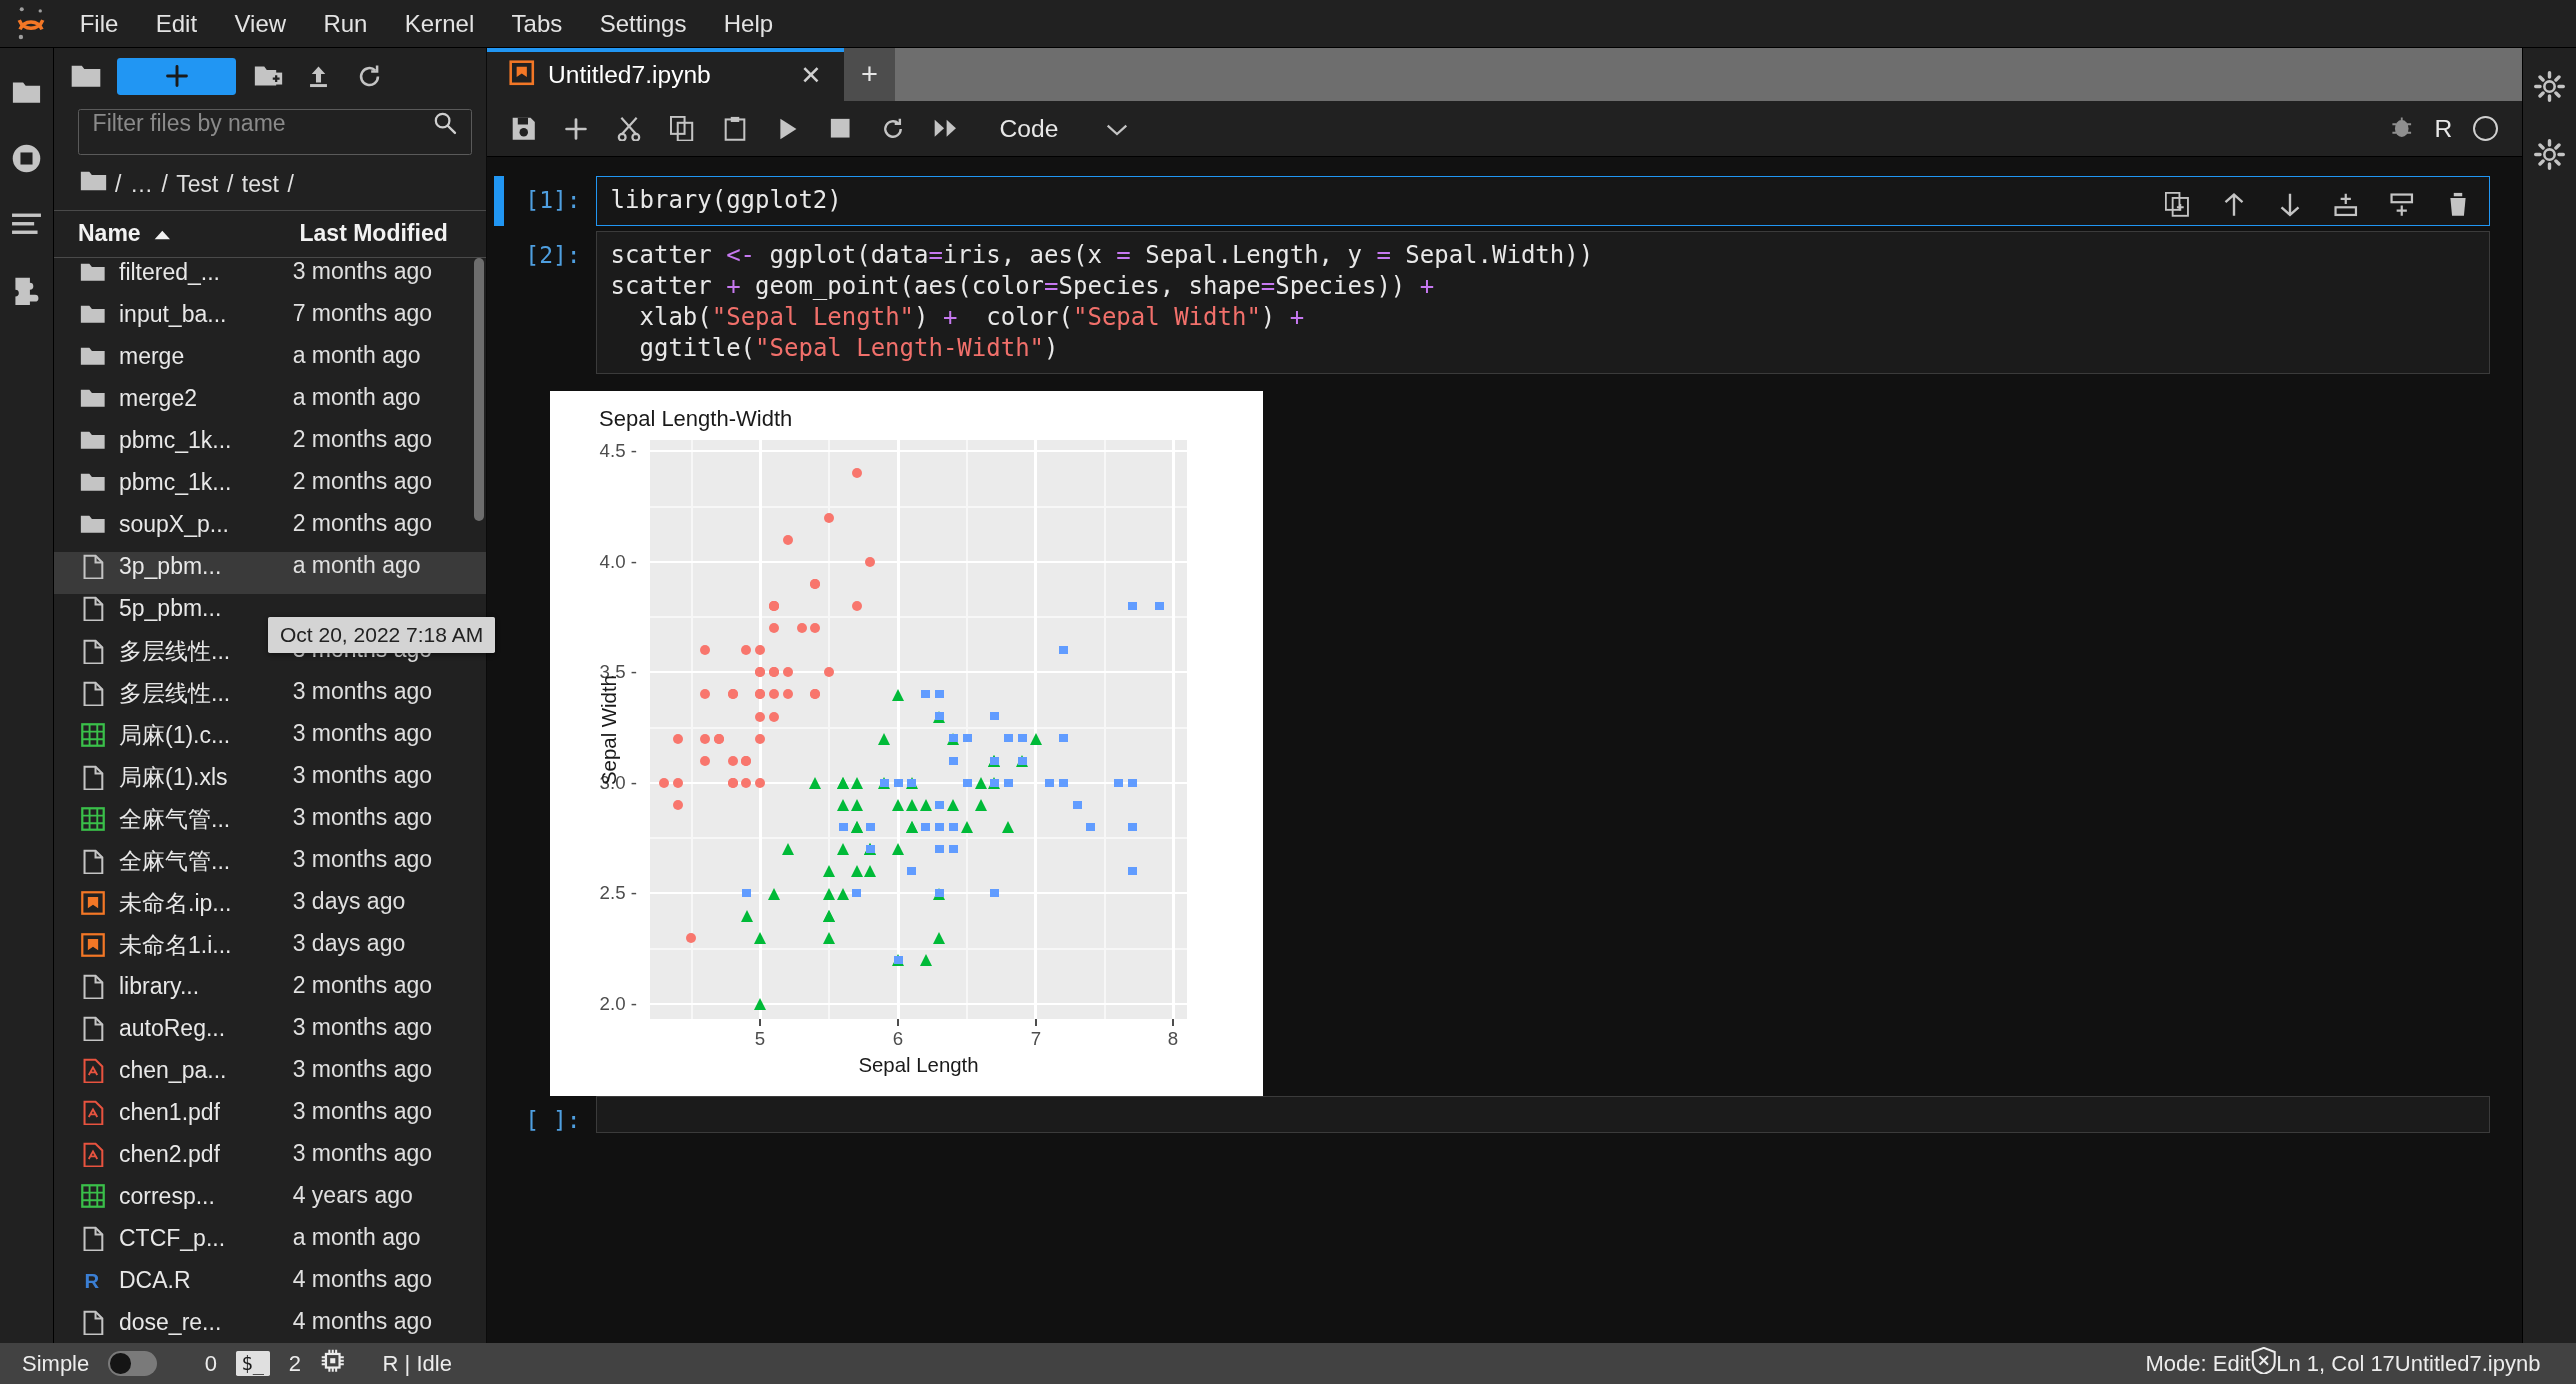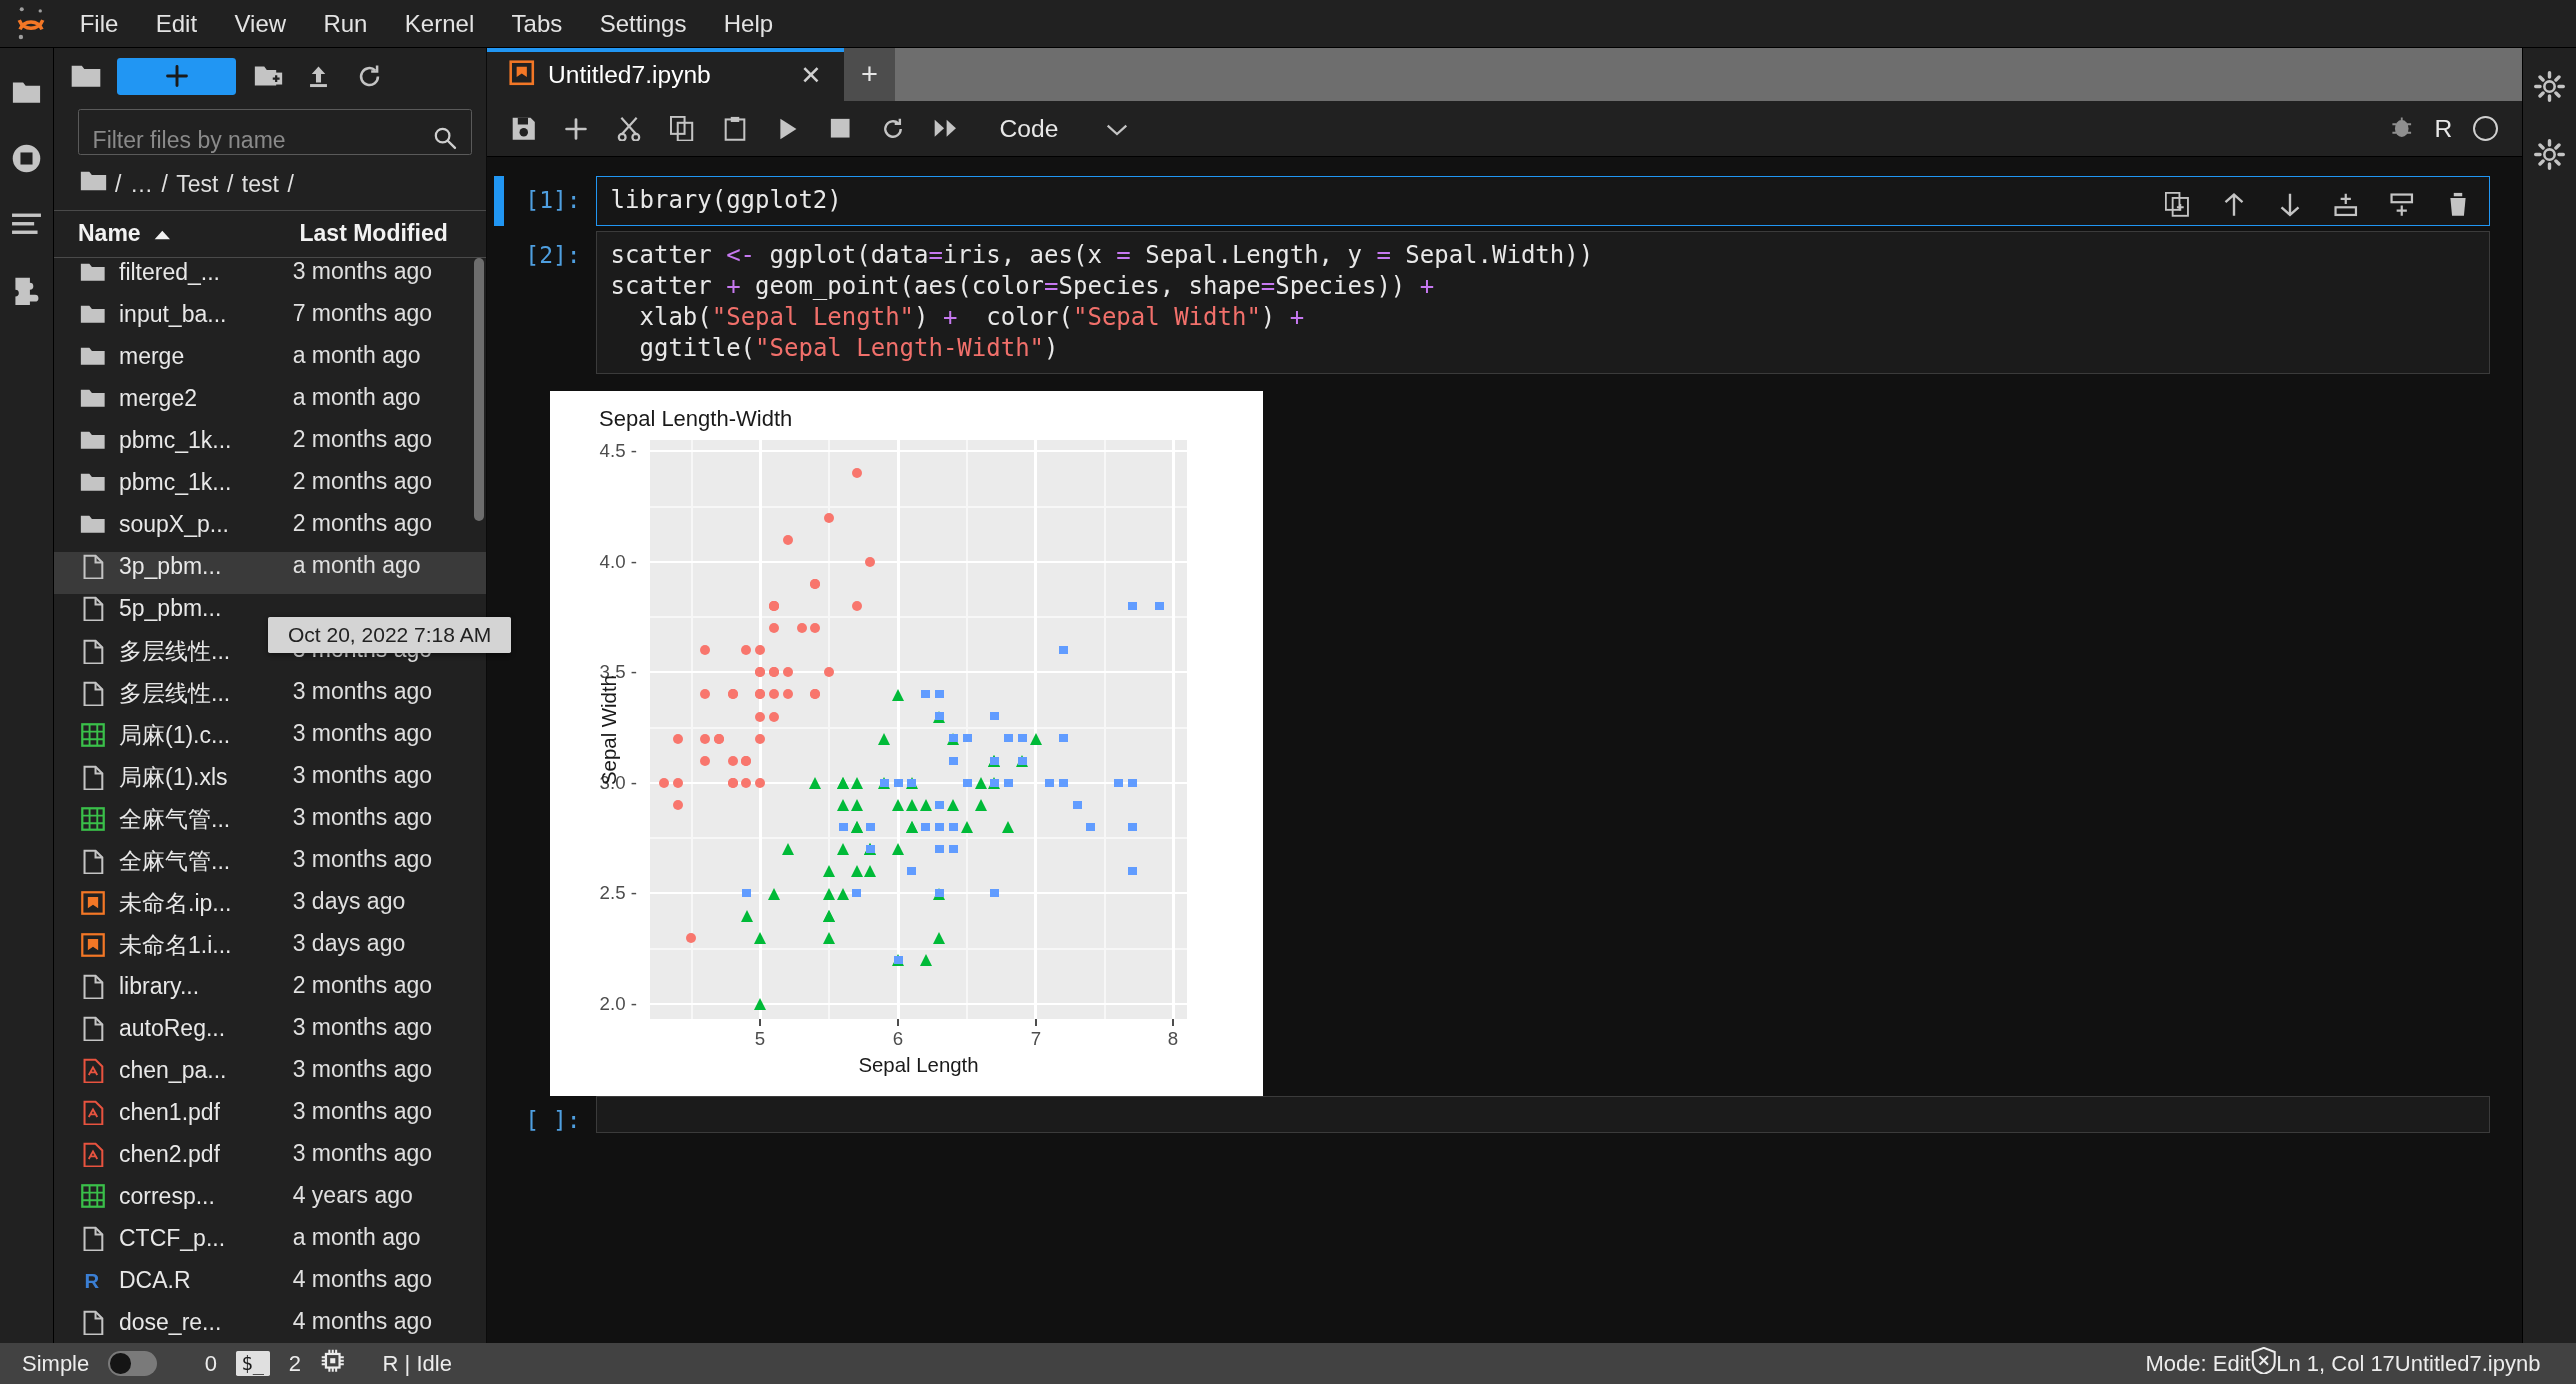--- a/index.html
+++ b/index.html
@@ -43,21 +43,21 @@
   .fb-toolbar { height: 56px; display: flex; align-items: center; gap: 13.6px; padding: 0 13.6px; flex:0 0 56px; }
   .fb-newbtn {
     background: #2196f3; border: none; border-radius: 3.4px; width: 119px; height: 37px;
     display: flex; align-items: center; justify-content: center; cursor: pointer;
   }
   .fb-tb-icon { width: 37px; height: 37px; display:flex; align-items:center; justify-content:center; cursor:pointer; }
   .fb-folder-left { width: 36px; height: 36px; display:flex; align-items:center; justify-content:center; }
 
   .fb-filter {
     margin: 5.1px 13.6px 8.5px 24px; height: 46px; border: 0.8px solid #5a5a5a; border-radius: 2.5px;
-    display: flex; align-items: flex-end; padding: 0 13.6px; background: transparent;
+    display: flex; align-items: flex-start; padding: 0 13.6px; background: transparent;
   }
   .fb-filter input {
     flex: 1; background: transparent; border: none; outline: none;
     color: #cfcfcf; font-size: 23px; font-family: "Liberation Sans", sans-serif;
   }
   .fb-filter input::placeholder { color: #8a8a8a; }
 
   .fb-breadcrumb {
     display: flex; align-items: center; gap: 8.5px; padding: 6.8px 13.6px 12px 25.5px;
     color: #e0e0e0; font-size: 23px; white-space: nowrap;
@@ -82,21 +82,21 @@
   .fb-row .fmod { width: 195px; color: #e0e0e0; padding-left: 1.7px; white-space: nowrap; }
   .ficon { width: 29px; height: 29px; flex: 0 0 29px; display: flex; align-items: center; justify-content: center; }
 
   .fb-scrollbar {
     position: absolute; right: 1.7px; top: 0; width: 10.2px; height: 263px;
     background: #6d6d6d; border-radius: 5.1px;
   }
 
   .tooltip {
     position: absolute; left: 268px; top: 617px; background: #d4d4d4; color: #222;
-    font-size: 21px; padding: 6px 20px; border-radius: 1.7px; white-space: nowrap; z-index: 50;
+    font-size: 21px; padding: 6px 12px; border-radius: 1.7px; white-space: nowrap; z-index: 50;
     box-shadow: 0 1.7px 5.1px rgba(0,0,0,.45);
   }
 
   
   .main { flex: 1 1 auto; display: flex; flex-direction: column; min-width: 0; background: #111; }
   .tabbar { height: 53px; flex: 0 0 53px; background: #6e6e6e; display: flex; align-items: stretch; }
   .tab {
     background: #212121; display: flex; align-items: center; gap: 13.6px; padding: 0 18.7px 0 22px;
     min-width: 357px; position: relative; cursor: pointer;
   }

